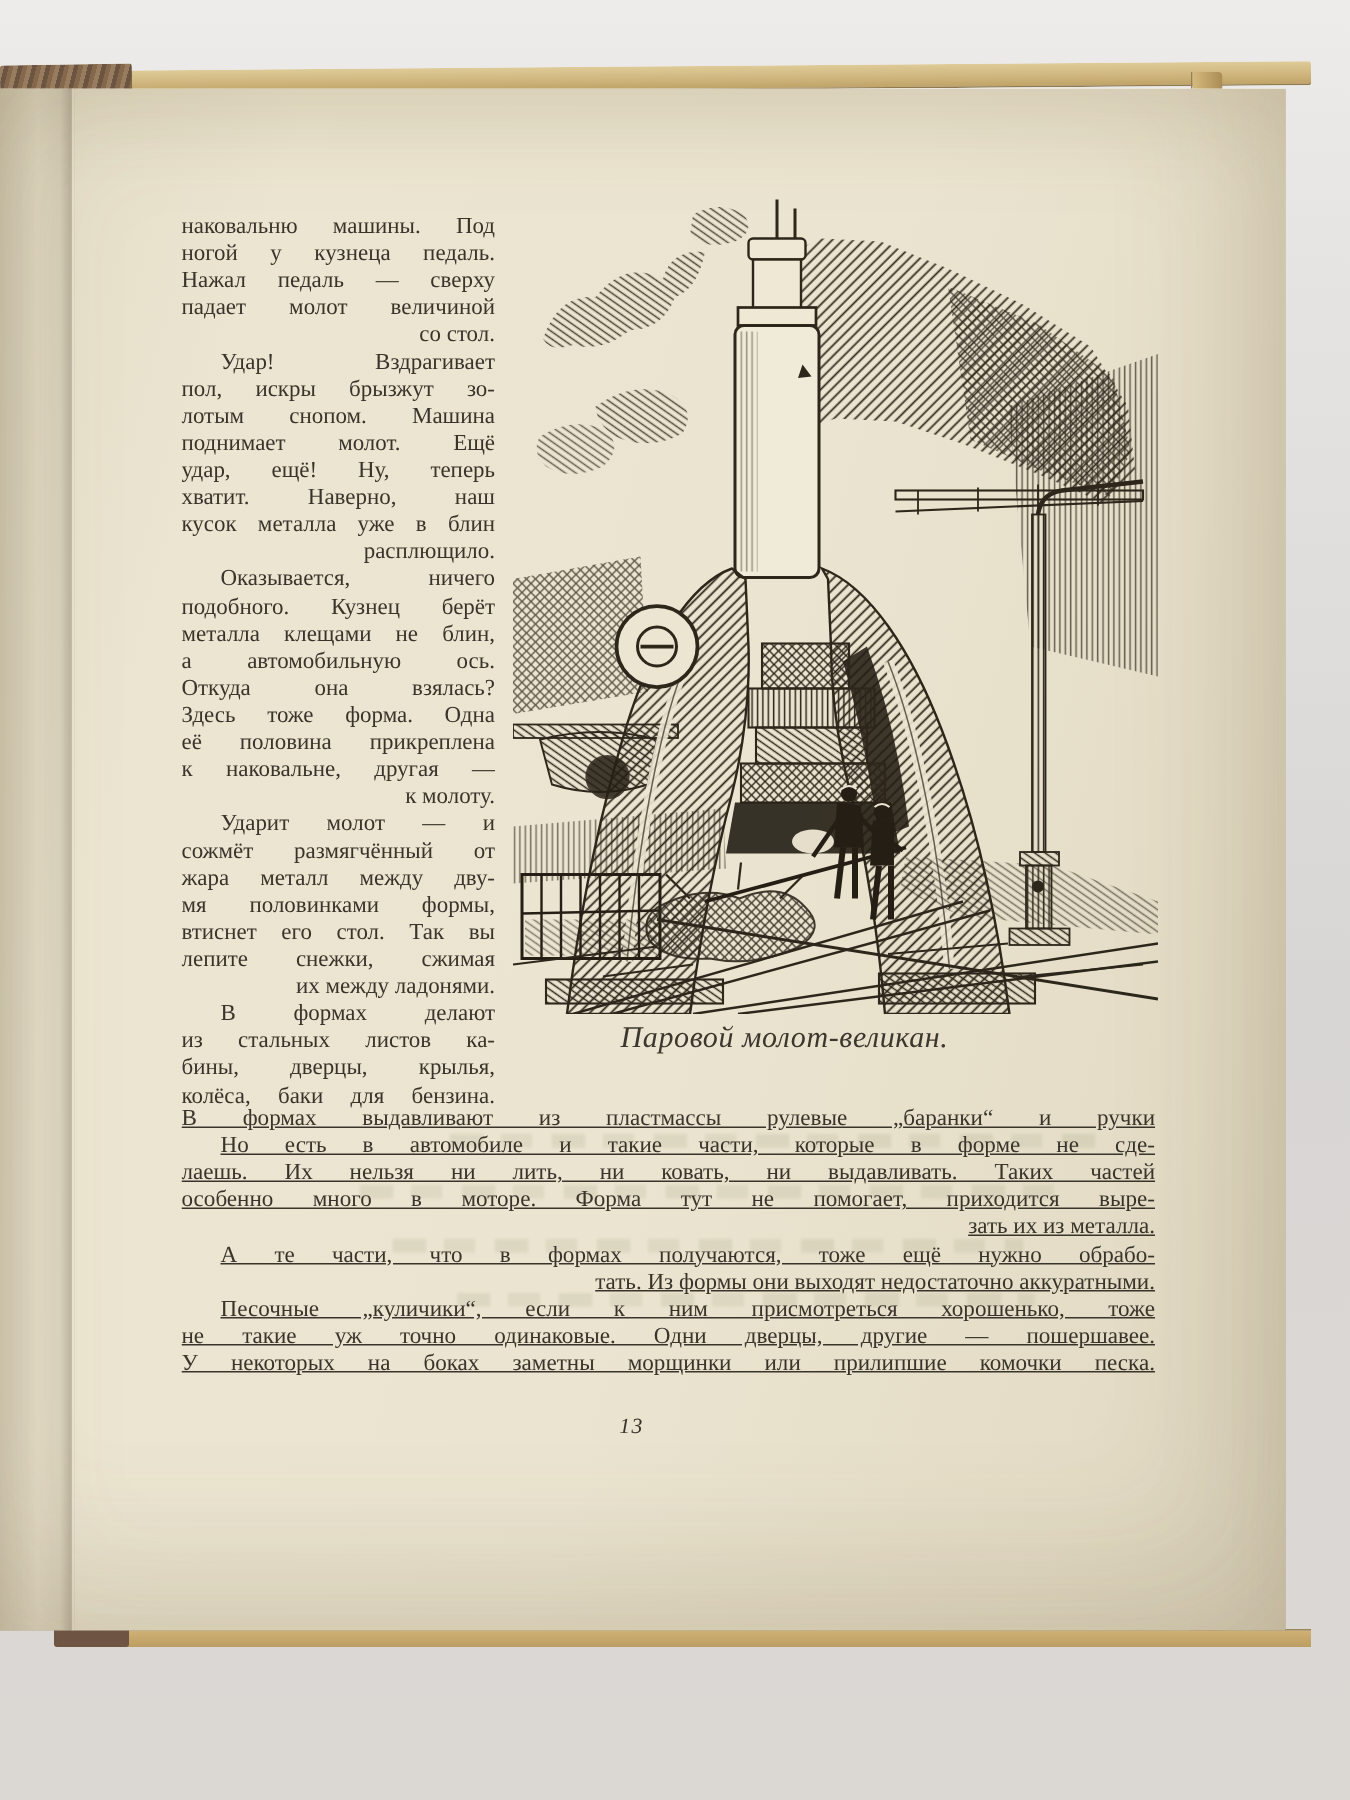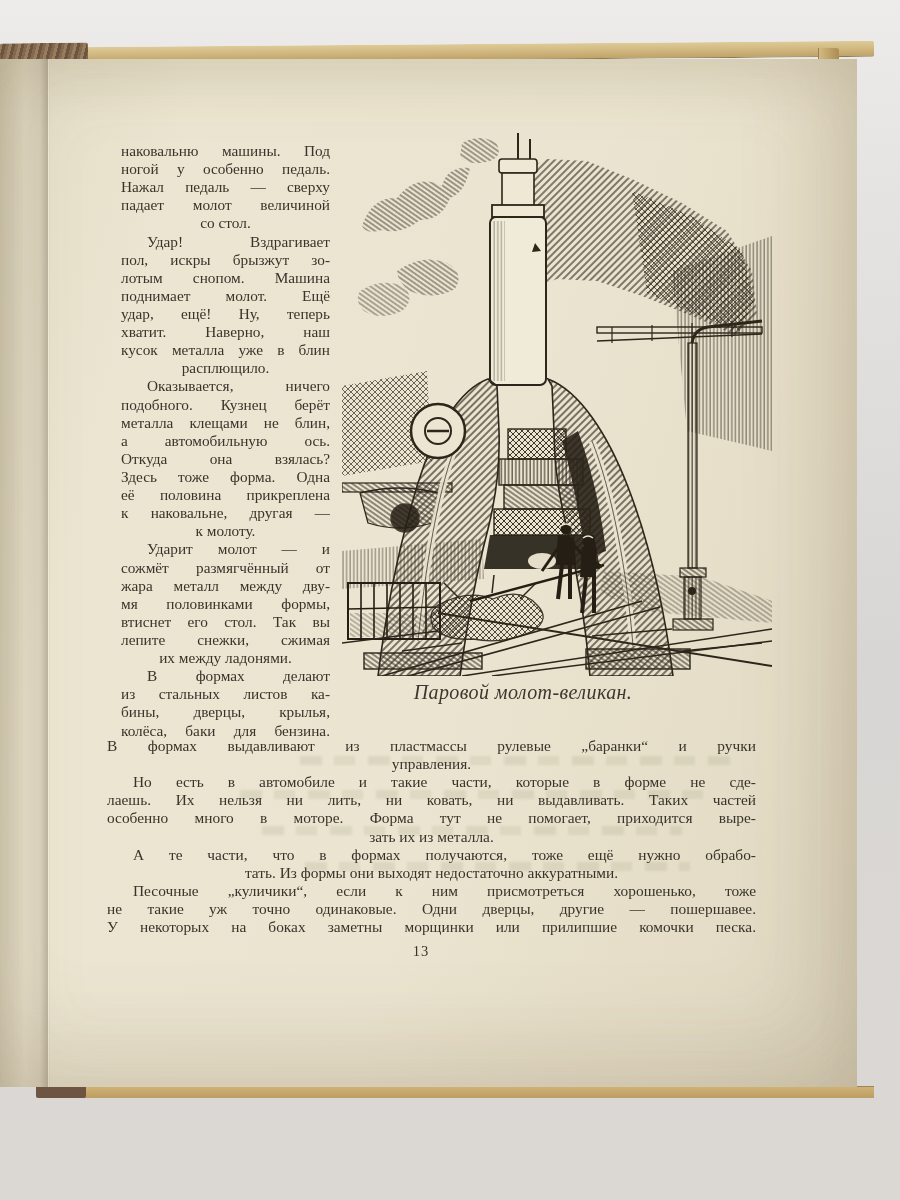--- a/index.html
+++ b/index.html
@@ -2,21 +2,21 @@
 <html><head>
 <meta charset="utf-8">
 <style>
   html,body{margin:0;padding:0;}
   body{
     width:900px;height:1200px;overflow:hidden;
     font-family:"Liberation Serif","DejaVu Serif",serif;
     background:linear-gradient(180deg,#edecea 0%,#e6e4e2 15%,#d8d6d4 55%,#dbd8d4 100%);
   }
   .photo{position:relative;width:900px;height:1200px;}
-  .book{position:absolute;left:0;top:42px;width:815px;height:1056px;padding-left:24px;}
+  .book{position:absolute;left:0;top:42px;width:815px;height:1056px;}
   .edge-top{position:absolute;left:68px;top:2px;width:806px;height:15px;
     transform:rotate(-0.45deg);border-radius:2px;
     background:linear-gradient(180deg,#decb97 0%,#d0b67e 55%,#bfa368 100%);
     border-bottom:1px solid #8f7a50;}
   .headband{position:absolute;left:0;top:1px;width:88px;height:17px;transform:rotate(-0.8deg);
     background:repeating-linear-gradient(105deg,#977c60 0 3px,#6c5540 3px 6px,#85684c 6px 9px);
     border-radius:2px;border-bottom:1px solid #4f3c2b;}
   .edge-right{position:absolute;right:0;top:6px;width:20px;height:1044px;
     background:linear-gradient(90deg,#d5ba80 0%,#c3a76d 40%,#aa8c54 100%);
     border-left:1px solid #97805a;border-radius:0 3px 3px 0;}
@@ -24,32 +24,32 @@
     background:linear-gradient(180deg,#cfb176 0%,#bc9e63 100%);border-top:1px solid #9a8459;}
   .spine-bit{position:absolute;left:36px;bottom:0;width:50px;height:13px;background:#6d5443;border-radius:0 0 2px 2px;}
   .page{position:absolute;left:0;top:17px;width:857px;height:1028px;
     background:linear-gradient(105deg,#e2dbc5 0%,#ece5d1 18%,#ebe4d0 55%,#e4dcc6 85%,#dcd4be 100%);}
   .page::after{content:"";position:absolute;inset:0;pointer-events:none;
     box-shadow:inset 0 0 90px rgba(120,100,60,.13), inset -35px -45px 90px rgba(110,90,55,.12), inset 0 25px 45px rgba(130,110,70,.08);}
   .gutter{position:absolute;left:0;top:0;width:50px;height:100%;
     background:linear-gradient(90deg,rgba(100,85,55,.16) 0%,rgba(100,85,55,.05) 50%,rgba(80,65,40,.10) 80%,rgba(60,45,25,.26) 95%,rgba(255,252,240,.35) 97%,rgba(120,105,75,.10) 100%);}
   .textcol{position:absolute;left:121px;top:83px;width:209px;
     font-size:15.3px;line-height:18.12px;color:#39342b;}
-  .bodytxt{position:absolute;left:107px;top:678px;width:649px;
-    font-size:15.4px;line-height:18.12px;color:#39342b;}
+  .bodytxt{position:absolute;left:121px;top:678px;width:649px;
+    font-size:15.4px;line-height:18.12px;color:#39342b;text-decoration:underline;}
   .ln{text-align:justify;height:18.12px;overflow:hidden;}
   .ln::after{content:"";display:inline-block;width:100%;height:0;}
-  .ln.flush{text-align:center;}
+  .ln.flush{text-align:right;}
   .ln.flush::after{content:none;}
   .ln.indent{text-indent:26px;}
   .illus{position:absolute;left:342px;top:72px;width:430px;height:545px;}
   .caption{position:absolute;left:298px;top:622px;width:450px;text-align:center;
     font-style:italic;font-size:20px;letter-spacing:.4px;color:#3c372e;}
   .pageno{position:absolute;left:121px;top:884px;width:600px;text-align:center;
-    font-size:14.5px;letter-spacing:1px;color:#39342b;}
+    font-size:14.5px;letter-spacing:1px;color:#39342b;font-style:italic;}
   .ghost{position:absolute;height:9px;filter:blur(1px);pointer-events:none;
     background:repeating-linear-gradient(90deg,rgba(120,128,88,.13) 0 22px,rgba(120,128,88,0) 22px 34px,rgba(120,128,88,.11) 34px 55px,rgba(120,128,88,0) 55px 68px);}
   .g1{left:300px;top:697px;width:430px;}
   .g2{left:240px;top:731px;width:470px;}
   .g3{left:262px;top:767px;width:420px;}
   .g4{left:305px;top:803px;width:385px;}
   svg .ink{stroke:#2c261b;}
 </style>
 </head>
 <body>
@@ -67,21 +67,21 @@
 
       <div class="ghost g1"></div>
       <div class="ghost g2"></div>
       <div class="ghost g3"></div>
       <div class="ghost g4"></div>
 
       <div class="textcol">
 
           <div class="ln">наковальню машины. Под</div>
 
-          <div class="ln">ногой у особенно педаль.</div>
+          <div class="ln">ногой у кузнеца педаль.</div>
 
           <div class="ln">Нажал педаль — сверху</div>
 
           <div class="ln">падает молот величиной</div>
 
           <div class="ln flush">со стол.</div>
 
           <div class="ln indent">Удар! Вздрагивает</div>
 
           <div class="ln">пол, искры брызжут зо-</div>
@@ -277,21 +277,20 @@
           </g>
         </svg>
       </div>
 
       <div class="caption">Паровой молот-великан.</div>
 
       <div class="bodytxt">
 
           <div class="ln">В формах выдавливают из пластмассы рулевые „баранки“ и ручки</div>
 
-          <div class="ln flush">управления.</div>
 
           <div class="ln indent">Но есть в автомобиле и такие части, которые в форме не сде-</div>
 
           <div class="ln">лаешь. Их нельзя ни лить, ни ковать, ни выдавливать. Таких частей</div>
 
           <div class="ln">особенно много в моторе. Форма тут не помогает, приходится выре-</div>
 
           <div class="ln flush">зать их из металла.</div>
 
           <div class="ln indent">А те части, что в формах получаются, тоже ещё нужно обрабо-</div>

